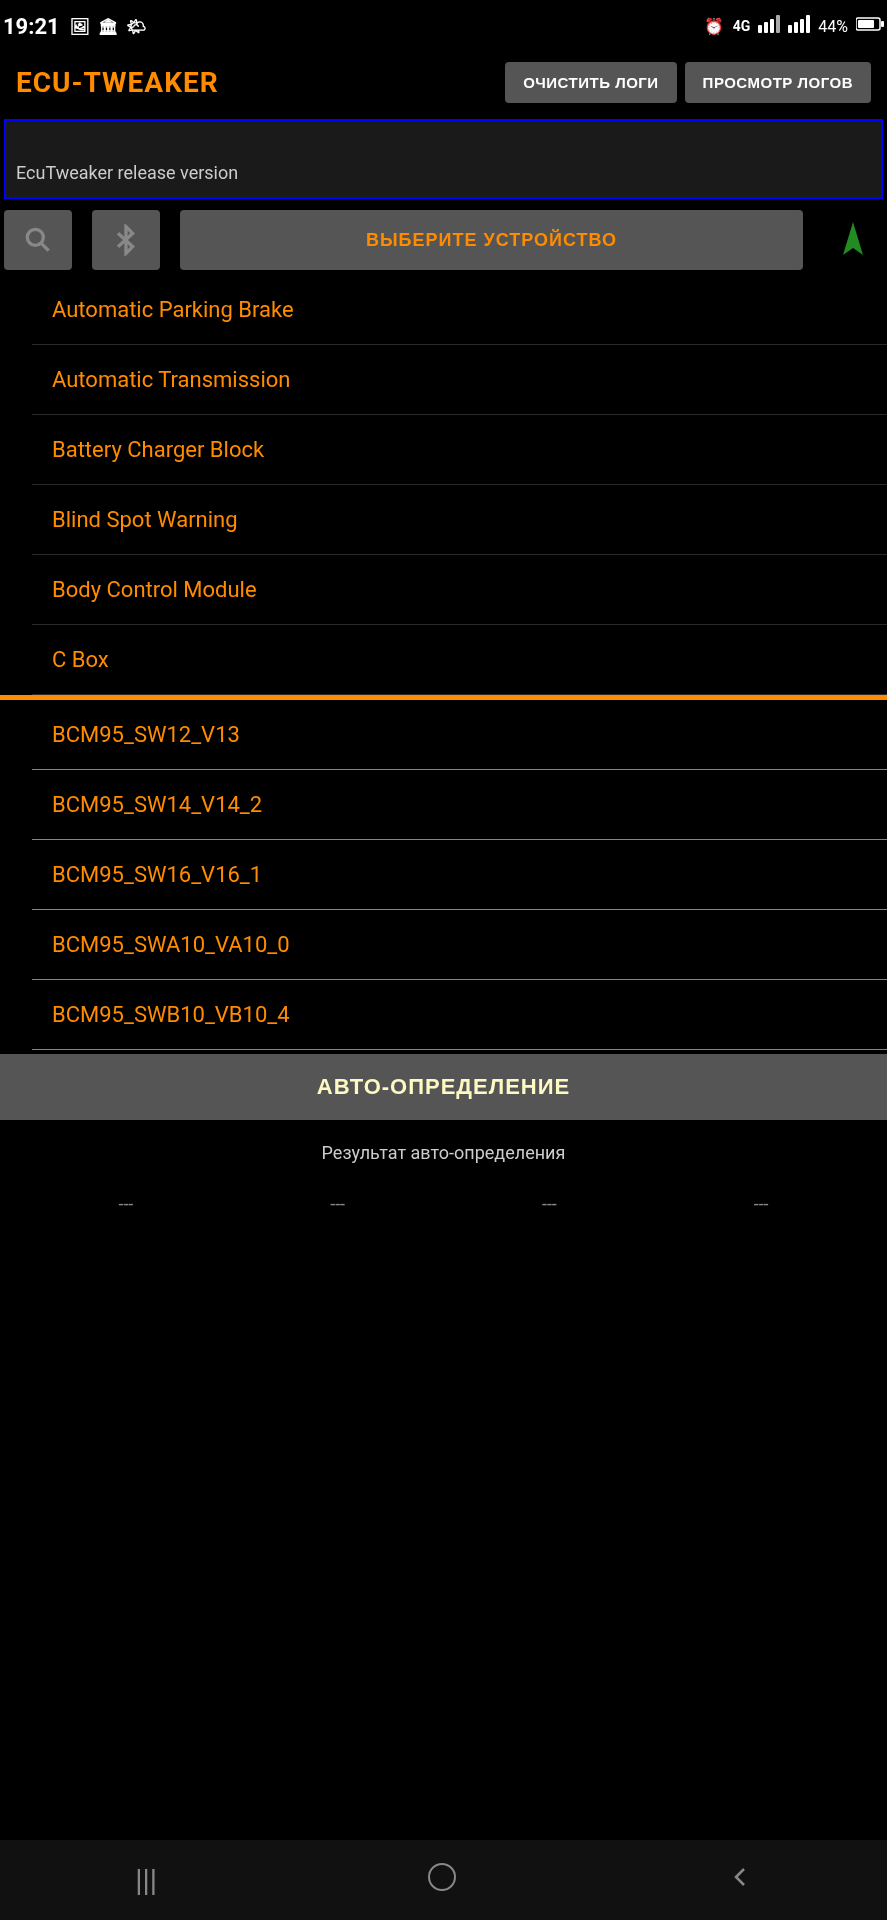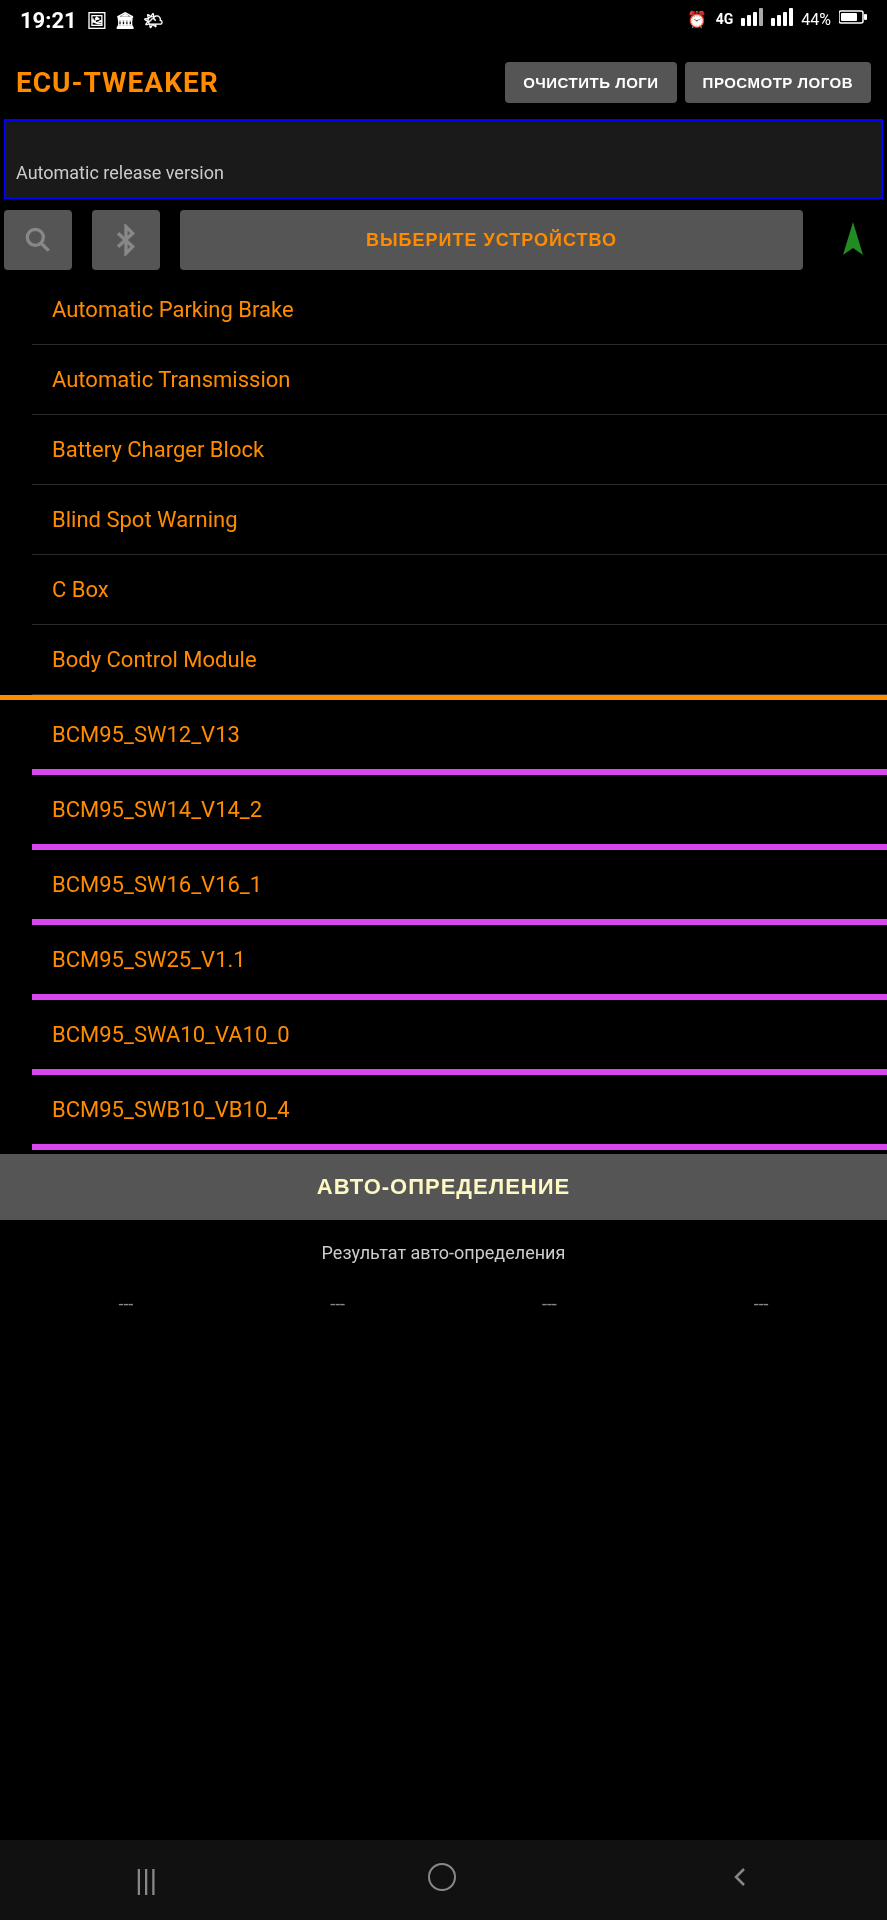--- a/index.html
+++ b/index.html
@@ -10,22 +10,22 @@
       background: #000;
       font-family: 'Roboto', Arial, sans-serif;
       color: #fff;
       overflow-x: hidden;
     }
 
     
     .status-bar {
       display: flex;
       justify-content: space-between;
-      align-items: flex-start;
-      padding: 8px 20px;
+      align-items: center;
+      padding: 8px 3px;
       background: #000;
       height: 52px;
     }
     .status-left {
       display: flex;
       align-items: center;
       gap: 10px;
       color: #fff;
       font-size: 22px;
       font-weight: bold;
@@ -163,21 +163,21 @@
       height: 5px;
       background: #FF8C00;
       width: 100%;
     }
 
     
     .list-item-sub {
       display: flex;
       align-items: center;
       padding: 22px 20px;
-      border-bottom: 6px solid #d946ef;
+      border-bottom: 1px solid #d946ef;
       cursor: pointer;
     }
     .list-item-sub-text {
       color: #FF8C00;
       font-size: 22px;
     }
 
     
     .auto-detect-btn {
       width: 100%;
@@ -277,21 +277,21 @@
 
 <div class="header">
   <span class="app-title">ECU-TWEAKER</span>
   <div class="header-buttons">
     <button class="header-btn">ОЧИСТИТЬ ЛОГИ</button>
     <button class="header-btn">ПРОСМОТР ЛОГОВ</button>
   </div>
 </div>
 
 <div class="info-box">
-  <span class="info-text">Automatic release version</span>
+  <span class="info-text">EcuTweaker release version</span>
 </div>
 
 <div class="device-bar">
   <button class="icon-btn">
     <svg viewBox="0 0 24 24">
       <circle cx="10" cy="10" r="6" stroke="#888" stroke-width="2.5" fill="none"></circle>
       <line x1="14.5" y1="14.5" x2="20" y2="20" stroke="#888" stroke-width="2.5"></line>
     </svg>
   </button>
   <button class="icon-btn">
@@ -316,44 +316,41 @@
     <div class="list-item">
       <span class="list-item-text">Automatic Transmission</span>
     </div>
     <div class="list-item">
       <span class="list-item-text">Battery Charger Block</span>
     </div>
     <div class="list-item">
       <span class="list-item-text">Blind Spot Warning</span>
     </div>
     <div class="list-item">
+      <span class="list-item-text">Body Control Module</span>
+    </div>
+    <div class="list-item">
       <span class="list-item-text">C Box</span>
-    </div>
-    <div class="list-item">
-      <span class="list-item-text">Body Control Module</span>
     </div>
 
   </div>
 
   
   <div class="orange-divider"></div>
 
   
   <div class="list-section">
     <div class="list-item-sub">
       <span class="list-item-sub-text">BCM95_SW12_V13</span>
     </div>
     <div class="list-item-sub">
       <span class="list-item-sub-text">BCM95_SW14_V14_2</span>
     </div>
     <div class="list-item-sub">
       <span class="list-item-sub-text">BCM95_SW16_V16_1</span>
-    </div>
-    <div class="list-item-sub">
-      <span class="list-item-sub-text">BCM95_SW25_V1.1</span>
     </div>
     <div class="list-item-sub">
       <span class="list-item-sub-text">BCM95_SWA10_VA10_0</span>
     </div>
     <div class="list-item-sub">
       <span class="list-item-sub-text">BCM95_SWB10_VB10_4</span>
     </div>
   </div>
 
   

